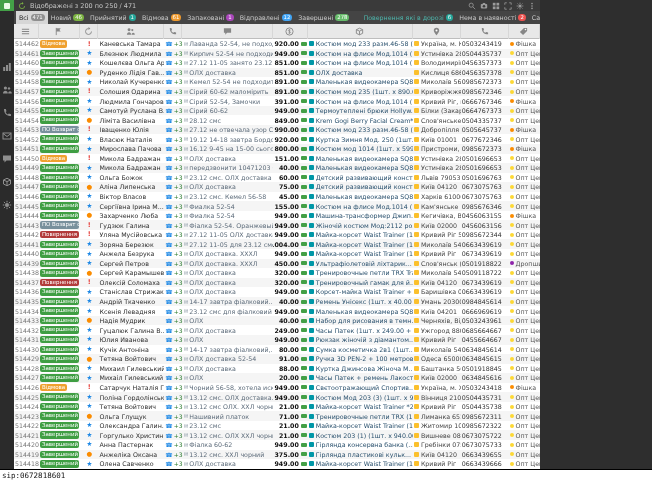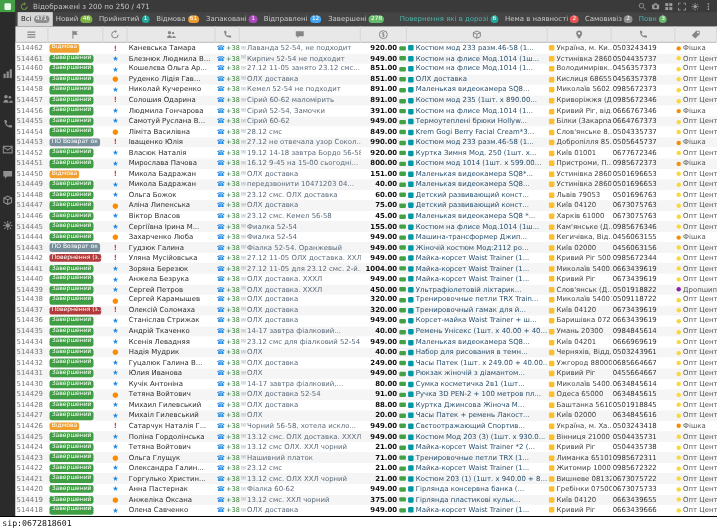--- a/index.html
+++ b/index.html
@@ -1,18 +1,18 @@
 <!DOCTYPE html>
 <html><head>
 <meta charset="utf-8">
 <style>
   *{box-sizing:border-box;margin:0;padding:0}
   html,body{width:652px;height:480px;overflow:hidden;background:#2e2e2e;
     font-family:"DejaVu Sans",sans-serif;}
-  .wrap{display:flex;width:652px;height:469px}
+  .wrap{display:flex;width:540px;height:469px}
   
   .sidebar{width:14px;background:#2b2b2b;display:flex;flex-direction:column;align-items:center;flex:0 0 14px}
   .logo{width:14px;height:11px;background:#43a047;display:flex;align-items:center;justify-content:center;cursor:pointer}
   .logo .glyph{width:6px;height:6px;background:#eafbe7;border-radius:1px}
   #sbicons{display:flex;flex-direction:column;align-items:center;margin-top:38px}
   .sb-ic{width:10px;height:10px;color:#8f8f8f;margin-top:13px;cursor:pointer}
   .sb-ic svg{width:10px;height:10px;display:block}
   
   .main{flex:1;display:flex;flex-direction:column;min-width:0}
   .topbar{height:11px;background:#3a3a3a;color:#c4c4c4;font-size:6.5px;display:flex;align-items:center;gap:4px;padding:0 4px}

